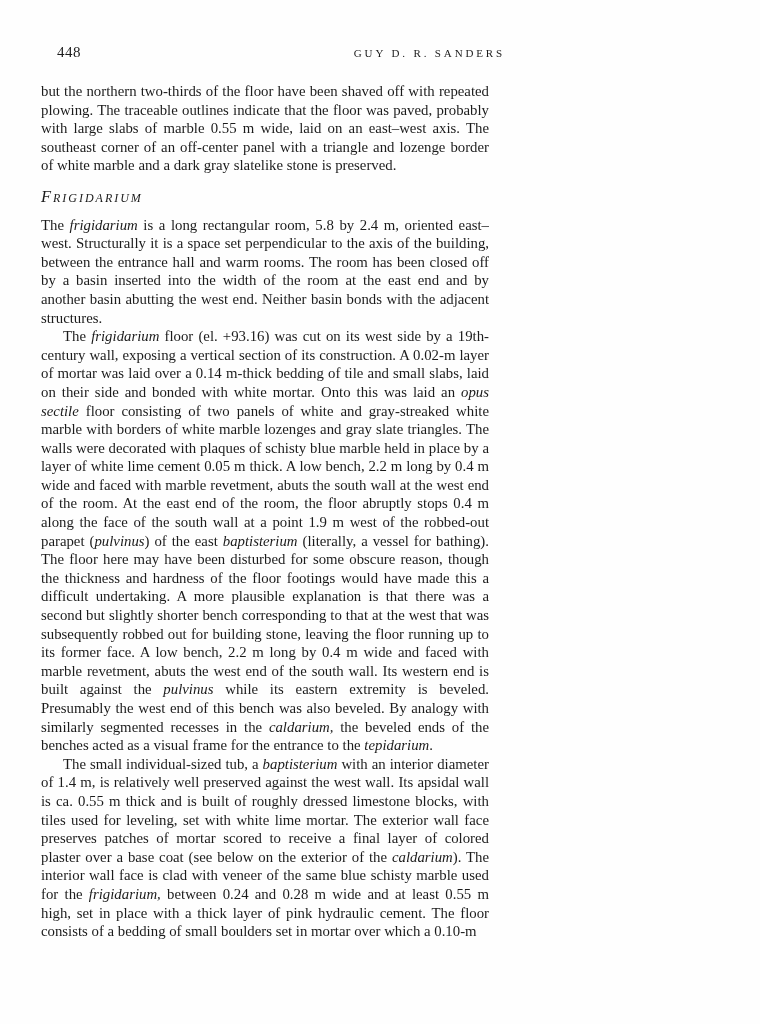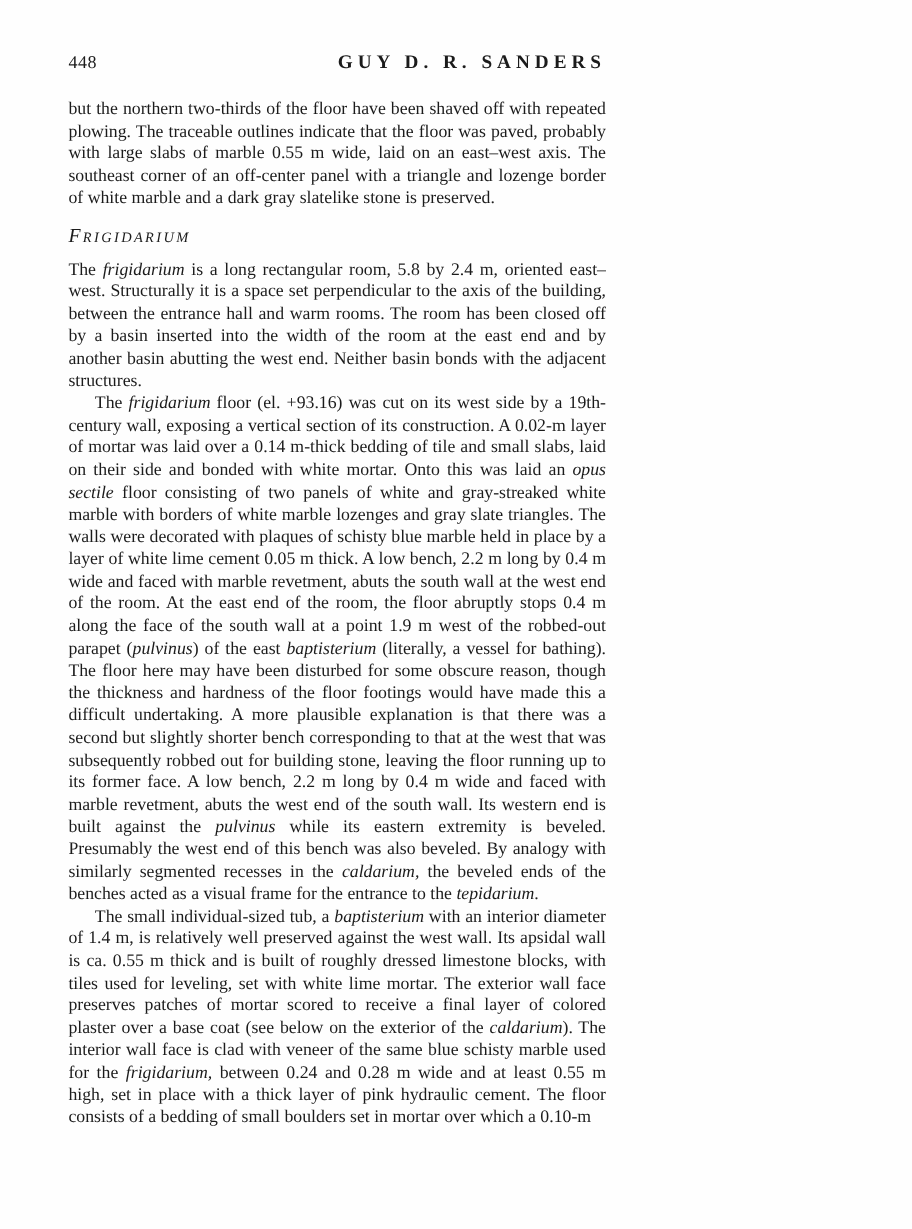--- a/index.html
+++ b/index.html
@@ -28,29 +28,29 @@
     justify-content: space-between;
     align-items: baseline;
   }
 
   .folio {
     font-size: 15px;
     letter-spacing: 0.5px;
   }
 
   .running-head {
-    font-size: 16px;
+    font-size: 11px;
     letter-spacing: 0.26em;
-    font-weight: 700;
+    font-weight: 400;
   }
 
   .text-block {
     position: absolute;
     top: 82px;
-    left: 57px;
+    left: 41px;
     width: 448px;
     font-size: 14.8px;
     line-height: 18.6px;
     text-align: justify;
   }
 
   .para { margin: 0; }
 
   .para.indent { text-indent: 22px; }
 

